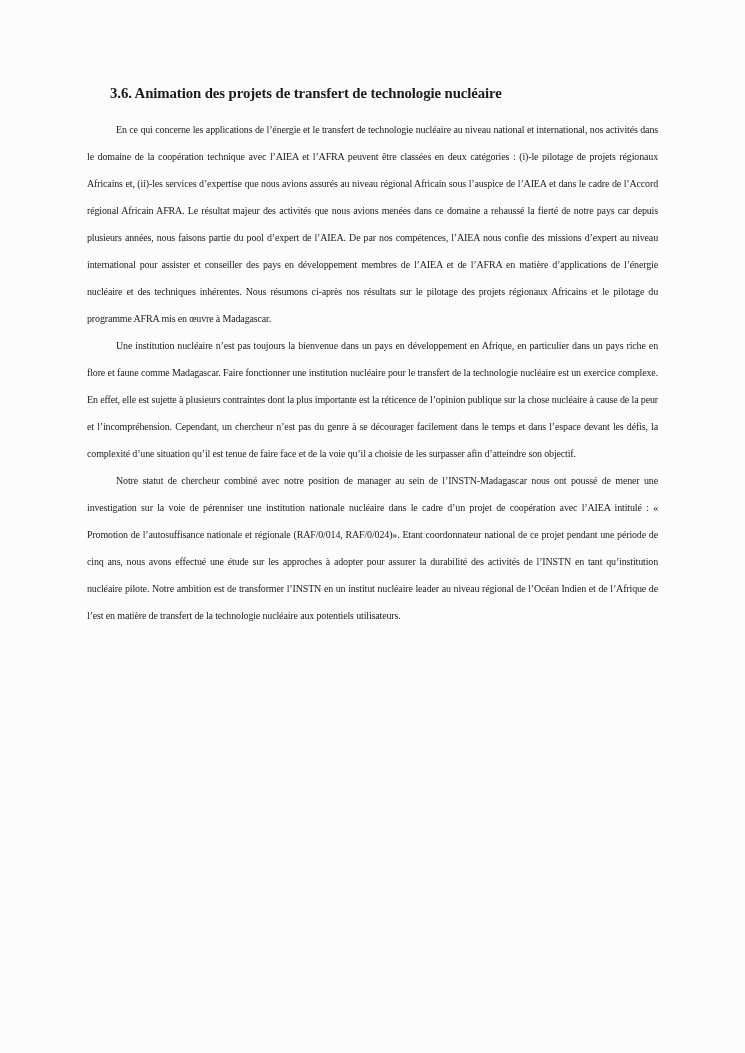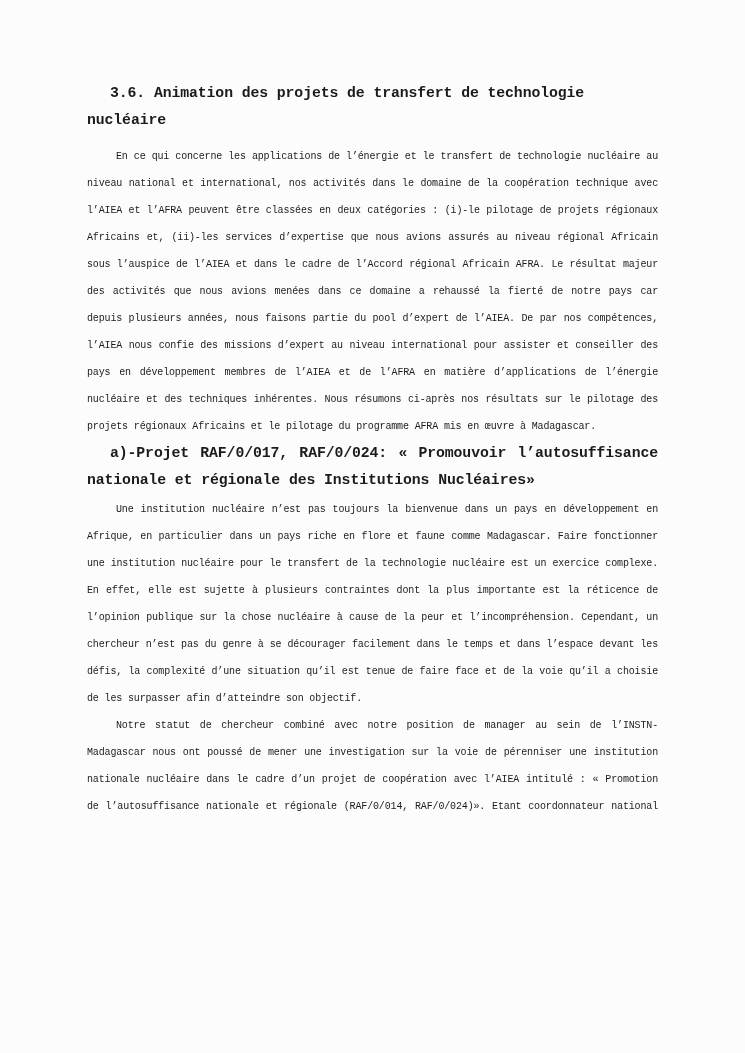--- a/index.html
+++ b/index.html
@@ -5,21 +5,21 @@
   html, body {
     margin: 0;
     padding: 0;
     background: #fcfcfc;
   }
   .page {
     position: relative;
     width: 745px;
     height: 820px;
     background: #fcfcfc;
-    font-family: Liberation Mono, monospace;
+    font-family: Liberation Serif, serif;
     color: #1b1b1b;
     overflow: hidden;
   }
   .content {
     position: absolute;
     left: 87px;
     top: 80px;
     width: 571px;
   }
   .section-heading {
@@ -57,18 +57,17 @@
     color: #6d28d9;
   }
 </style>
 </head>
 <body>
 
 <div class="page">
   <div class="content">
     <h2 class="section-heading">3.6. Animation des projets de transfert de technologie nucléaire</h2>
     <p class="para">En ce qui concerne les applications de l’énergie et le transfert de technologie nucléaire au niveau national et international, nos activités dans le domaine de la coopération technique avec l’AIEA et l’AFRA peuvent être classées en deux catégories : (i)-le pilotage de projets régionaux Africains et, (ii)-les services d’expertise que nous avions assurés au niveau régional Africain sous l’auspice de l’AIEA et dans le cadre de l’Accord régional Africain AFRA. Le résultat majeur des activités que nous avions menées dans ce domaine a rehaussé la fierté de notre pays car depuis plusieurs années, nous faisons partie du pool d’expert de l’AIEA. De par nos compétences, l’AIEA nous confie des missions d’expert au niveau international pour assister et conseiller des pays en développement membres de l’AIEA et de l’AFRA en matière d’applications de l’énergie nucléaire et des techniques inhérentes. Nous résumons ci-après nos résultats sur le pilotage des projets régionaux Africains et le pilotage du programme AFRA mis en œuvre à Madagascar.</p>
-    <h3 class="sub-heading">a)-Projet RAF/0/017, RAF/0/024: « Promouvoir l’autosuffisance nationale et régionale des Institutions Nucléaires»</h3>
     <p class="para">Une institution nucléaire n’est pas toujours la bienvenue dans un pays en développement en Afrique, en particulier dans un pays riche en flore et faune comme Madagascar. Faire fonctionner une institution nucléaire pour le transfert de la technologie nucléaire est un exercice complexe. En effet, elle est sujette à plusieurs contraintes dont la plus importante est la réticence de l’opinion publique sur la chose nucléaire à cause de la peur et l’incompréhension. Cependant, un chercheur n’est pas du genre à se décourager facilement dans le temps et dans l’espace devant les défis, la complexité d’une situation qu’il est tenue de faire face et de la voie qu’il a choisie de les surpasser afin d’atteindre son objectif.</p>
     <p class="para">Notre statut de chercheur combiné avec notre position de manager au sein de l’INSTN-Madagascar nous ont poussé de mener une investigation sur la voie de pérenniser une institution nationale nucléaire dans le cadre d’un projet de coopération avec l’AIEA intitulé : « Promotion de l’autosuffisance nationale et régionale (RAF/0/014, RAF/0/024)». Etant coordonnateur national de ce projet pendant une période de cinq ans, nous avons effectué une étude sur les approches à adopter pour assurer la durabilité des activités de l’INSTN en tant qu’institution nucléaire pilote. Notre ambition est de transformer l’INSTN en un institut nucléaire leader au niveau régional de l’Océan Indien et de l’Afrique de l’est en matière de transfert de la technologie nucléaire aux potentiels utilisateurs.</p>
   </div>
   <div class="page-number">71</div>
 </div>
 
 </body></html>

